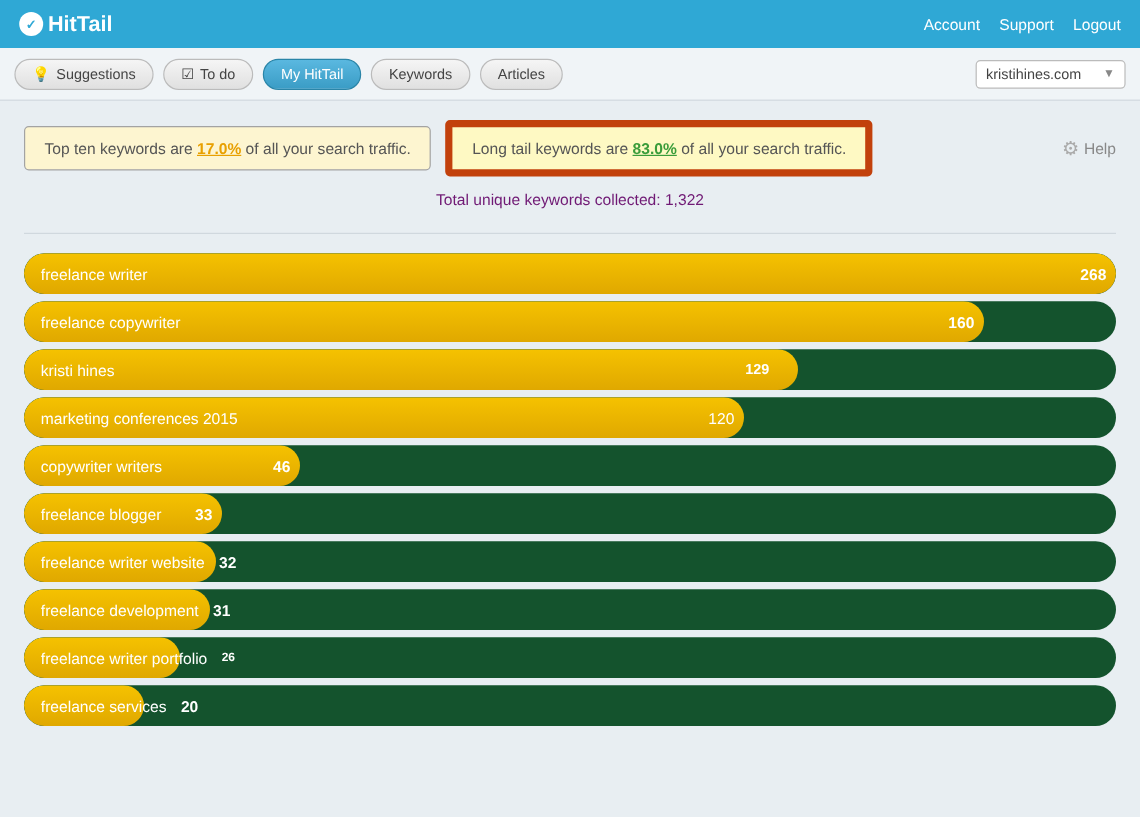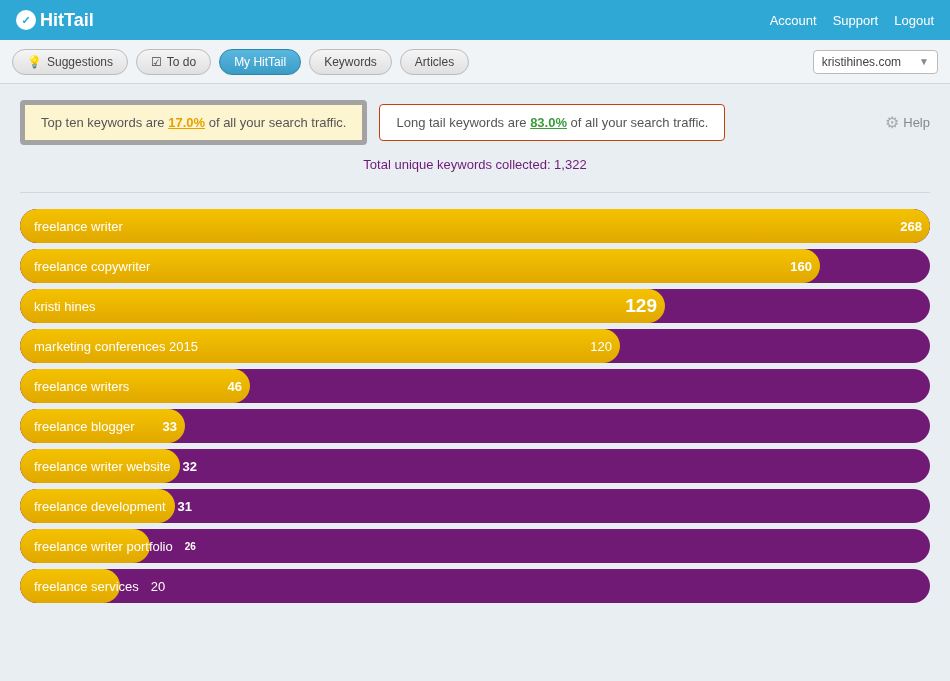--- a/index.html
+++ b/index.html
@@ -103,25 +103,25 @@
       margin-bottom: 12px;
     }
     .stat-box {
       border-radius: 4px;
       padding: 10px 16px;
       font-size: 13px;
       color: #555;
     }
     .stat-box.yellow {
       background: #fdf5d0;
-      border: 5px solid #a3a3a3;
+      border: 1px solid #a3a3a3;
     }
     .stat-box.green {
-      background: #ffffff;
-      border: 1px solid #c2410c;
+      background: #fef9c3;
+      border: 6px solid #c2410c;
     }
     .stat-box .highlight-yellow { color: #e8a000; font-weight: bold; text-decoration: underline; }
     .stat-box .highlight-green { color: #3a9c3a; font-weight: bold; text-decoration: underline; }
 
     #help-btn {
       margin-left: auto;
       display: flex;
       align-items: center;
       gap: 4px;
       color: #888;
@@ -150,21 +150,21 @@
 
     
     #keyword-list {
       display: flex;
       flex-direction: column;
       gap: 6px;
     }
     .kw-row {
       position: relative;
       height: 34px;
-      background: #701a75;
+      background: #14532d;
       border-radius: 17px;
       overflow: hidden;
     }
     .kw-bar {
       position: absolute;
       left: 0; top: 0; bottom: 0;
       background: linear-gradient(to bottom, #f5c200, #e0a800);
       border-radius: 17px;
       display: flex;
       align-items: center;
@@ -247,32 +247,32 @@
       </div>
       <div class="kw-row">
         <div class="kw-bar" style="width: 87.9121%;">
           <span class="kw-label">freelance copywriter</span>
           <span style="color: rgb(255, 255, 255); font-weight: bold; font-size: 13px; margin-left: auto; margin-right: 8px; padding-left: 12px;">160</span>
         </div>
       </div>
       <div class="kw-row">
         <div class="kw-bar" style="width: 70.8791%;">
           <span class="kw-label">kristi hines</span>
-          <span style="color: rgb(255, 255, 255); font-weight: bold; font-size: 19px; margin-left: auto; margin-right: 8px; padding-left: 12px;">129</span>
+          <span style="color: rgb(255, 255, 255); font-weight: bold; font-size: 12px; margin-left: auto; margin-right: 24px; padding-left: 12px;">129</span>
         </div>
       </div>
       <div class="kw-row">
         <div class="kw-bar" style="width: 65.9341%;">
           <span class="kw-label">marketing conferences 2015</span>
           <span style="color: rgb(255, 255, 255); font-weight: normal; font-size: 13px; margin-left: auto; margin-right: 8px; padding-left: 12px;">120</span>
         </div>
       </div>
       <div class="kw-row">
         <div class="kw-bar" style="width: 25.2747%;">
-          <span class="kw-label">freelance writers</span>
+          <span class="kw-label">copywriter writers</span>
           <span style="color: rgb(255, 255, 255); font-weight: bold; font-size: 13px; margin-left: auto; margin-right: 8px; padding-left: 12px;">46</span>
         </div>
       </div>
       <div class="kw-row">
         <div class="kw-bar" style="width: 18.1319%;">
           <span class="kw-label">freelance blogger</span>
           <span style="color: rgb(255, 255, 255); font-weight: bold; font-size: 13px; margin-left: auto; margin-right: 8px; padding-left: 12px;">33</span>
         </div>
       </div>
       <div class="kw-row">
@@ -289,18 +289,18 @@
       </div>
       <div class="kw-row">
         <div class="kw-bar" style="width: 14.2857%;">
           <span class="kw-label">freelance writer portfolio</span>
           <span style="color: rgb(255, 255, 255); font-weight: bold; font-size: 10px; margin-left: auto; margin-right: 16px; padding-left: 12px;">26</span>
         </div>
       </div>
       <div class="kw-row">
         <div class="kw-bar" style="width: 10.989%;">
           <span class="kw-label">freelance services</span>
-          <span style="color: rgb(255, 255, 255); font-weight: normal; font-size: 13px; margin-left: auto; margin-right: 8px; padding-left: 12px;">20</span>
+          <span style="color: rgb(255, 255, 255); font-weight: bold; font-size: 13px; margin-left: auto; margin-right: 8px; padding-left: 12px;">20</span>
         </div>
       </div>
     </div>
 
 </div>
 
 </body></html>

